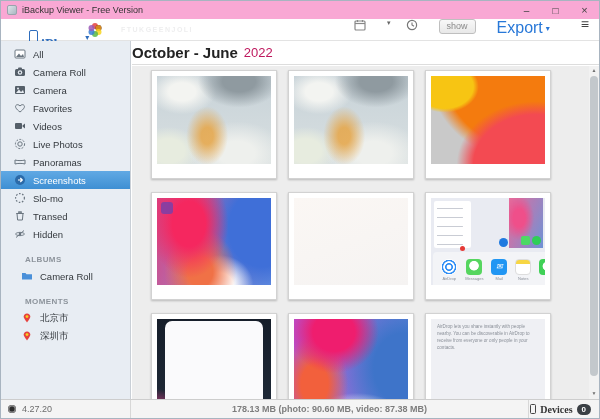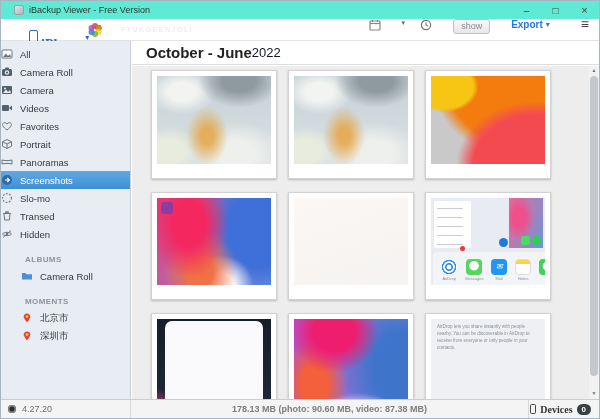--- a/index.html
+++ b/index.html
@@ -1,21 +1,21 @@
 <!DOCTYPE html>
 <html><head>
 <meta charset="utf-8">
 <style>
   * { margin:0; padding:0; box-sizing:border-box; }
   html,body { width:600px; height:419px; overflow:hidden;
     font-family:"Liberation Sans", sans-serif; background:#fff; }
   .window { position:relative; width:600px; height:419px; border:1px solid #a8b4c0; background:#fff; }
 
   
-  .titlebar { position:absolute; left:0; top:0; right:0; height:18px; background:#5eead4; display:flex; align-items:center;padding-left:7px; }
+  .titlebar { position:absolute; left:0; top:0; right:0; height:18px; background:#f9a8d4; display:flex; align-items:center; }
   .appicon { width:10px; height:10px; margin:0 5px 0 6px; border:1px solid #9aa3ad; border-radius:2px;
     background:linear-gradient(135deg,#dfe5ea,#aab6c2); }
   .titletext { font-size:9px; color:#333; }
   .winctrls { position:absolute; right:0; top:0; height:18px; display:flex; }
   .wc { width:29px; height:18px; display:flex; align-items:center; justify-content:center;
     font-size:10px; color:#444; cursor:default; }
   .wc.close { font-size:11px; }
 
   
   .toolbar { position:absolute; left:0; top:18px; right:0; height:22px; background:#fff; border-bottom:1px solid #e3e3e3; }
@@ -25,41 +25,41 @@
   .devbtn .caret { font-size:8px; color:#2e6dbd; }
   .flower { position:absolute; left:86px; top:3px; width:16px; height:16px; }
   .watermark { position:absolute; left:120px; top:7px; font-size:7px; font-weight:bold; letter-spacing:1.5px;
     color:#eeeeef; }
   .tb-right { position:absolute; right:10px; top:0; height:22px; display:flex; align-items:flex-start; gap:21px; }
   .cal-icon svg, .clock-icon svg { display:block; }
   .mini-caret { font-size:7px; color:#666; margin-right:-6px; }
   .showbtn { font-size:9px; color:#8a8a8a; background:linear-gradient(#f8f8f8,#e8e8e8);
     border:1px solid #bfbfbf; border-radius:3px; padding:1px 7px 2px; cursor:pointer; }
   .exportbtn { display:flex; align-items:center; gap:3px; cursor:pointer; }
-  .exportbtn .xl { font-weight:bold; font-size:10px; color:#2878d8; }
+  .exportbtn .xl { font-weight:normal; font-size:16px; color:#2878d8; }
   .exportbtn .caret { font-size:8px; color:#2878d8; }
   .hamburger { font-size:14px; color:#444; margin-left:10px; cursor:pointer; line-height:10px; }
 
   
   .sidebar { position:absolute; left:0; top:40px; width:130px; bottom:19px;
     background:#e8edf3; border-right:1px solid #c9cfd6; padding-top:4px; overflow:hidden; }
-  .sb-item { height:18px; display:flex; align-items:center; gap:7px; 
+  .sb-item { height:18px; display:flex; align-items:center; gap:7px; padding-left:13px;
     font-size:9.5px; color:#33383d; cursor:pointer; }
   .sb-item svg { flex:0 0 auto; }
   .sb-item.sel { background:linear-gradient(#61a9e4,#3e8fd3); color:#fff; }
   .sb-section { height:16px; margin-top:8px; padding-left:24px; display:flex; align-items:center;
     font-size:8px; font-weight:bold; color:#8d949c; letter-spacing:.4px; }
   .sb-sub { padding-left:20px; }
 
   
   .content { position:absolute; left:131px; top:40px; right:0; bottom:19px; background:#fff; }
   .cheader { position:absolute; left:0; top:0; right:0; height:24px; background:#fff;
-    border-bottom:1px solid #ddd; display:flex; align-items:center; padding-left:14px; }
+    border-bottom:1px solid #ddd; display:flex; align-items:center; }
   .cheader .range { font-size:15px; font-weight:bold; color:#222; }
-  .cheader .year { font-size:13px; color:#0f172a; }
+  .cheader .year { font-size:13px; color:#be185d; margin-left:6px; }
   .grid { position:absolute; left:0; top:25px; right:10px; bottom:0; background:#ededed; overflow:hidden; }
   .card { position:absolute; width:126px; background:#fff; border:1px solid #d2d2d2;
     box-shadow:0 1px 2px rgba(0,0,0,.22); padding:5px 5px 14px; cursor:pointer; }
   .c0 { left:19px; }  .c1 { left:156px; } .c2 { left:293px; }
   .r0 { top:4px;  height:109px; } .r1 { top:126px; height:108px; } .r2 { top:247px; height:130px; }
   .ph { position:relative; width:100%; height:100%; overflow:hidden; }
 
   .ph.smoke { background:
     radial-gradient(55px 35px at 72% 6%, #8f9aa0 0 30%, transparent 75%),
     radial-gradient(45px 30px at 22% 18%, #f3f4f1 0 30%, transparent 75%),
@@ -222,37 +222,37 @@
     <div class="sb-item">
       <svg width="12" height="12" viewBox="0 0 12 12">
           <rect x="1" y="2" width="10" height="8" rx="1" fill="#555f69"></rect>
           <path d="M2 9 L5 5.5 L7 8 L9 6 L10 9 Z" fill="#e8edf3"></path>
           <circle cx="4" cy="4.5" r="1" fill="#e8edf3"></circle>
         </svg>
       <span>Camera</span>
     </div>
     <div class="sb-item">
       <svg width="12" height="12" viewBox="0 0 12 12">
+          <path d="M6 10 C2 7 1 5 1.8 3.6 C2.6 2.2 4.8 2.4 6 4 C7.2 2.4 9.4 2.2 10.2 3.6 C11 5 10 7 6 10 Z" fill="none" stroke="#6b7680"></path>
+        </svg>
+      <span>Favorites</span>
+    </div>
+    <div class="sb-item">
+      <svg width="12" height="12" viewBox="0 0 12 12">
           <rect x="1" y="3" width="7" height="6" rx="1" fill="#555f69"></rect>
           <path d="M8.5 5.5 L11 3.5 V8.5 L8.5 6.5 Z" fill="#555f69"></path>
         </svg>
       <span>Videos</span>
     </div>
     <div class="sb-item">
       <svg width="12" height="12" viewBox="0 0 12 12">
-          <path d="M6 10 C2 7 1 5 1.8 3.6 C2.6 2.2 4.8 2.4 6 4 C7.2 2.4 9.4 2.2 10.2 3.6 C11 5 10 7 6 10 Z" fill="none" stroke="#6b7680"></path>
-        </svg>
-      <span>Favorites</span>
-    </div>
-    <div class="sb-item">
-      <svg width="12" height="12" viewBox="0 0 12 12">
-          <path d="M6 1.5 L10.5 3.8 V8.2 L6 10.5 L1.5 8.2 V3.8 Z" fill="none" stroke="#6b7680"></path>
-          <path d="M1.5 3.8 L6 6 L10.5 3.8 M6 6 V10.5" fill="none" stroke="#6b7680"></path>
-        </svg>
-      <span>Portrait</span>
+          <circle cx="6" cy="6" r="4.6" fill="none" stroke="#6b7680" stroke-dasharray="2 1.4"></circle>
+          <circle cx="6" cy="6" r="2.2" fill="none" stroke="#6b7680"></circle>
+        </svg>
+      <span>Live Photos</span>
     </div>
     <div class="sb-item">
       <svg width="12" height="12" viewBox="0 0 12 12">
           <path d="M1 4 C3 4.8 9 4.8 11 4 V8 C9 7.2 3 7.2 1 8 Z" fill="none" stroke="#6b7680"></path>
         </svg>
       <span>Panoramas</span>
     </div>
     <div class="sb-item sel">
       <svg width="12" height="12" viewBox="0 0 12 12">
           <circle cx="6" cy="6" r="5" fill="#2c6aa8"></circle>

